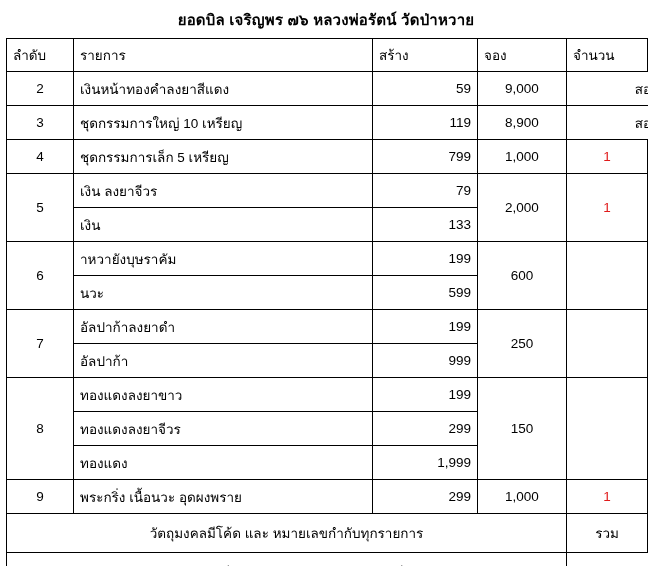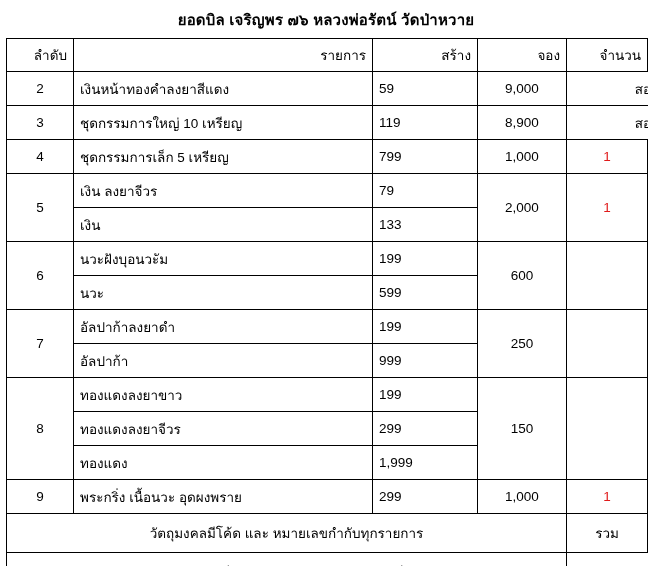--- a/index.html
+++ b/index.html
@@ -34,27 +34,27 @@
   }
   table.grid td, table.grid th {
     border: 1px solid #000000;
     font-size: 13.5px;
     font-weight: normal;
     padding: 2px 6px;
     vertical-align: middle;
     background: #ffffff;
   }
   .hdr td {
-    text-align: right;
+    text-align: left;
     font-size: 13.5px;
     height: 28px;
   }
   .c-no     { width: 54px;  text-align: center; }
   .c-item   { width: 286px; text-align: left; margin-top: 12px; }
-  .c-made   { width: 92px;  text-align: left; padding-right: 10px; }
+  .c-made   { width: 92px;  text-align: right; padding-right: 10px; }
   .c-book   { width: 76px;  text-align: center; }
   .c-amt    { width: 68px;  text-align: center; }
   .c-total  { width: 92px;  text-align: center; }
 
   .rowh { height: 34px; }
   .red {
     color: #e01b1b;
     font-weight: bold;
     font-size: 17px;
     line-height: 1;
@@ -80,21 +80,21 @@
 <div class="sheet">
 
   <div class="title">ยอดบิล เจริญพร ๗๖ หลวงพ่อรัตน์ วัดป่าหวาย</div>
 
   <table class="grid">
     <tbody>
 
       <tr class="hdr">
         <td class="c-no">ลำดับ</td>
         <td class="c-item">รายการ</td>
-        <td class="c-made" style="text-align:right">สร้าง</td>
+        <td class="c-made" style="text-align:left">สร้าง</td>
         <td class="c-book">จอง</td>
         <td class="c-amt">จำนวน</td>
         <td class="c-total">ยอดรวม</td>
       </tr>
 
       <tr class="rowh">
         <td class="c-no">2</td>
         <td class="c-item">เงินหน้าทองคำลงยาสีแดง</td>
         <td class="c-made">59</td>
         <td class="c-book">9,000</td>
@@ -126,21 +126,21 @@
         <td class="c-amt red" rowspan="2">1</td>
         <td class="c-total" rowspan="2"></td>
       </tr>
       <tr class="rowh">
         <td class="c-item">เงิน</td>
         <td class="c-made">133</td>
       </tr>
 
       <tr class="rowh">
         <td class="c-no" rowspan="2">6</td>
-        <td class="c-item">นวะฝังบุอนวะัม</td>
+        <td class="c-item">าหวายังบุษราคัม</td>
         <td class="c-made">199</td>
         <td class="c-book" rowspan="2">600</td>
         <td class="c-amt" rowspan="2"></td>
         <td class="c-total" rowspan="2"></td>
       </tr>
       <tr class="rowh">
         <td class="c-item">นวะ</td>
         <td class="c-made">599</td>
       </tr>
 

